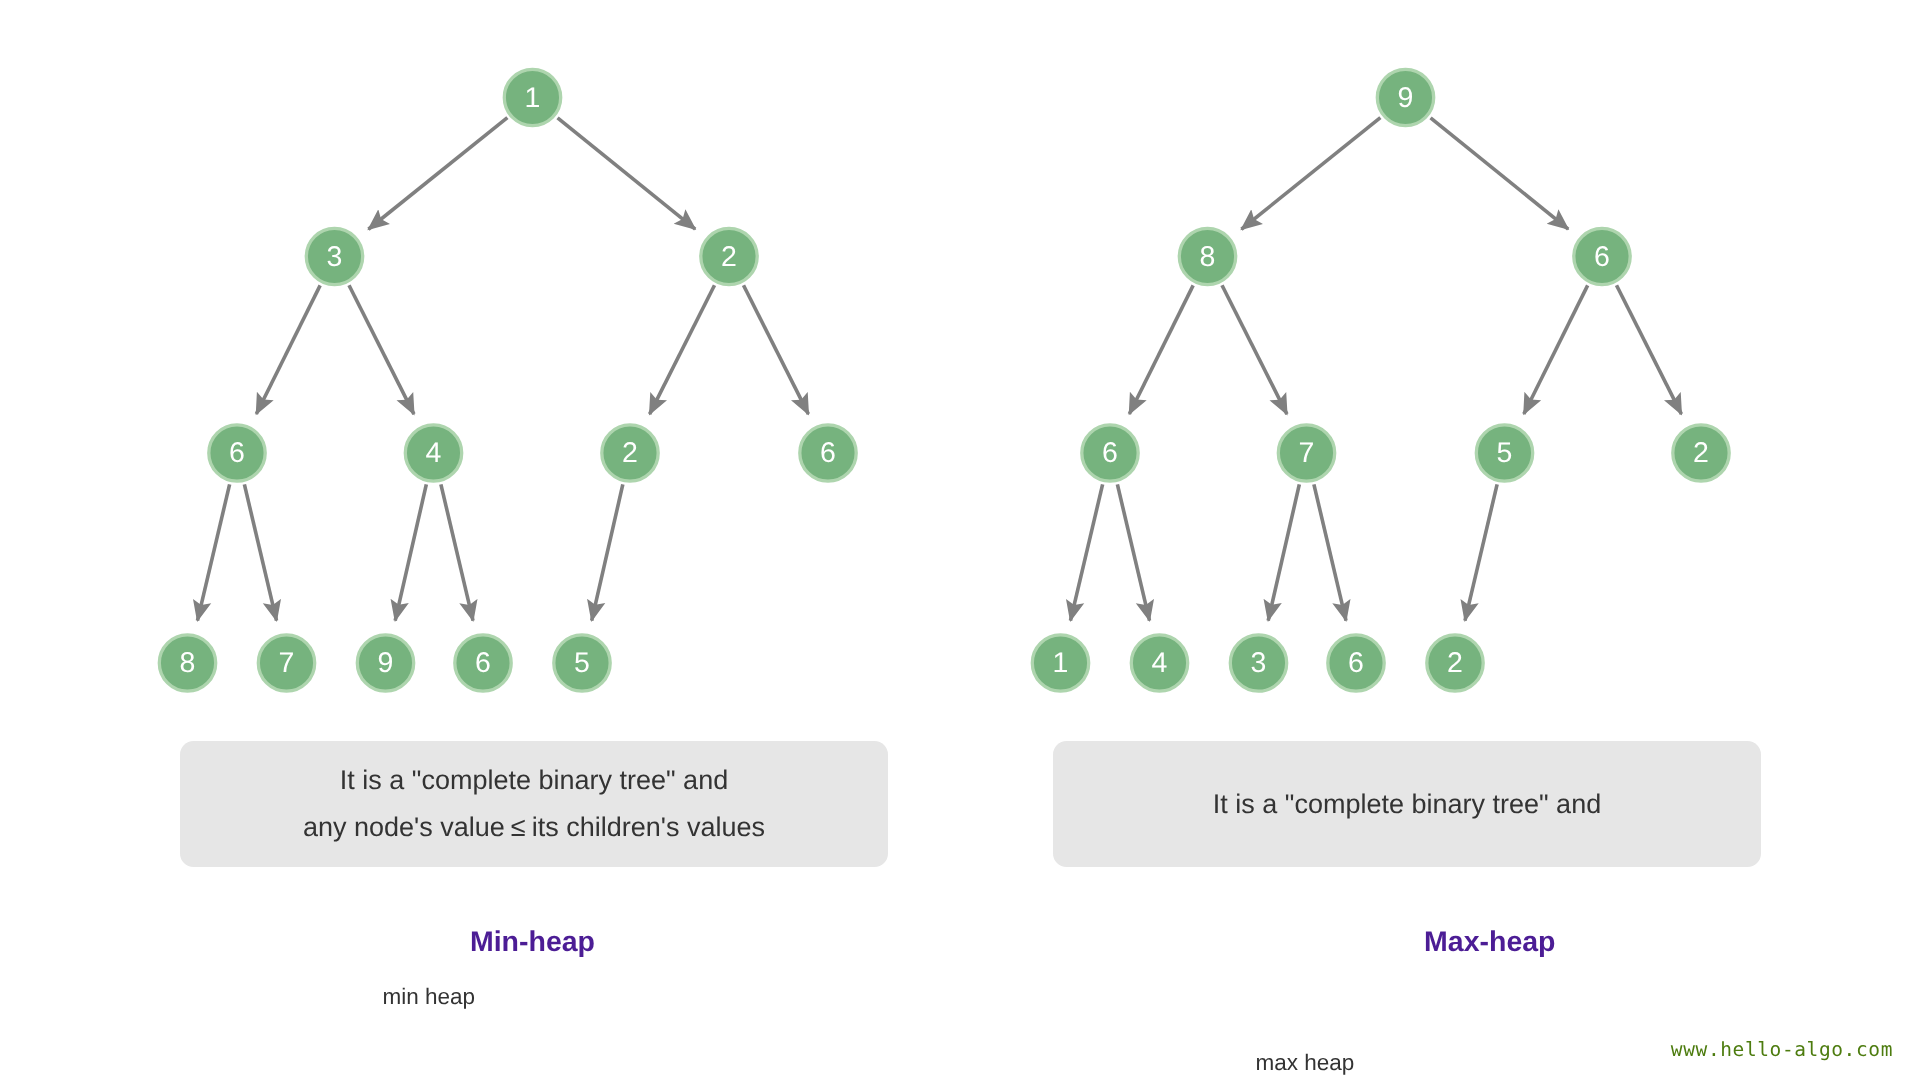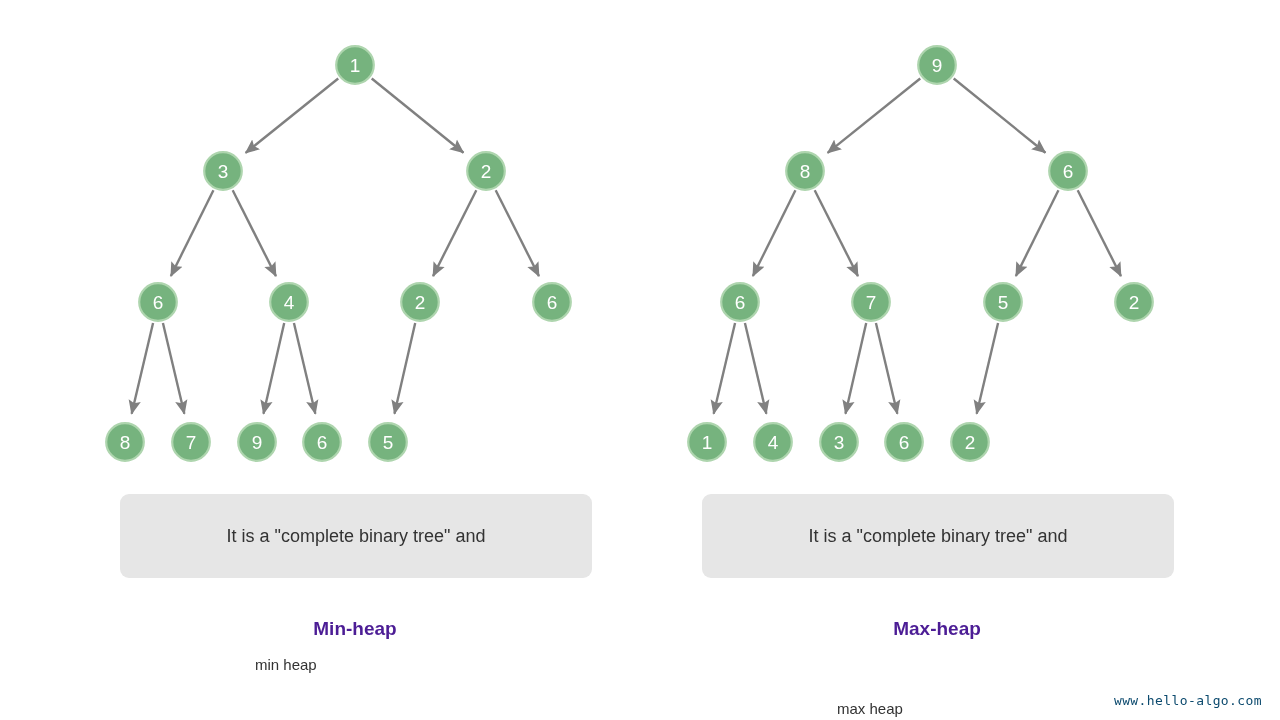--- a/index.html
+++ b/index.html
@@ -82,21 +82,21 @@
   .heap-subtitle {
     position: absolute;
     color: #333333;
     font-size: 15px;
     white-space: nowrap;
   }
   .watermark {
     position: absolute;
     right: 18px;
     bottom: 12px;
-    color: #0c4a6e;
+    color: #4d7c0f;
     font-family: "DejaVu Sans Mono", monospace;
     font-size: 13px;
     letter-spacing: 0.4px;
     white-space: nowrap;
   }
 </style>
 </head>
 <body>
 
 <div id="stage">
@@ -226,27 +226,30 @@
         </g>
         <g>
           <circle cx="970" cy="442" r="18.8" class="node-circle"></circle>
           <text x="970" y="442.5" class="node-label">2</text>
         </g>
       </g>
   </svg>
 
   <div class="caption-box" id="caption-min-heap" style="left: 120px; top: 494px; width: 472px; height: 84px;">
     <span class="caption-line">It is a "complete binary tree" and</span>
+    <span class="caption-line">
+      <span>any node's value</span><span class="cmp-sym">≤</span><span>its children's values</span>
+    </span>
   </div>
 
   <div class="caption-box" id="caption-max-heap" style="left: 702px; top: 494px; width: 472px; height: 84px;">
     <span class="caption-line">It is a "complete binary tree" and</span>
   </div>
 
   <div class="heap-title" id="title-min-heap" style="left: 255px; top: 618px; width: 200px;">Min-heap</div>
   <div class="heap-subtitle" id="subtitle-min-heap" style="left: 255px; top: 656px; width: 200px;">min heap</div>
 
-  <div class="heap-title" id="title-max-heap" style="left: 837px; top: 618px; width: 200px;">Max-heap</div>
+  <div class="heap-title" id="title-max-heap" style="left: 837px; top: 618px; width: 200px; text-align: right;">Max-heap</div>
   <div class="heap-subtitle" id="subtitle-max-heap" style="left: 837px; top: 656px; width: 200px; margin-top: 44px;">max heap</div>
 
   <div class="watermark">www.hello-algo.com</div>
 
 </div>
 
 </body></html>

